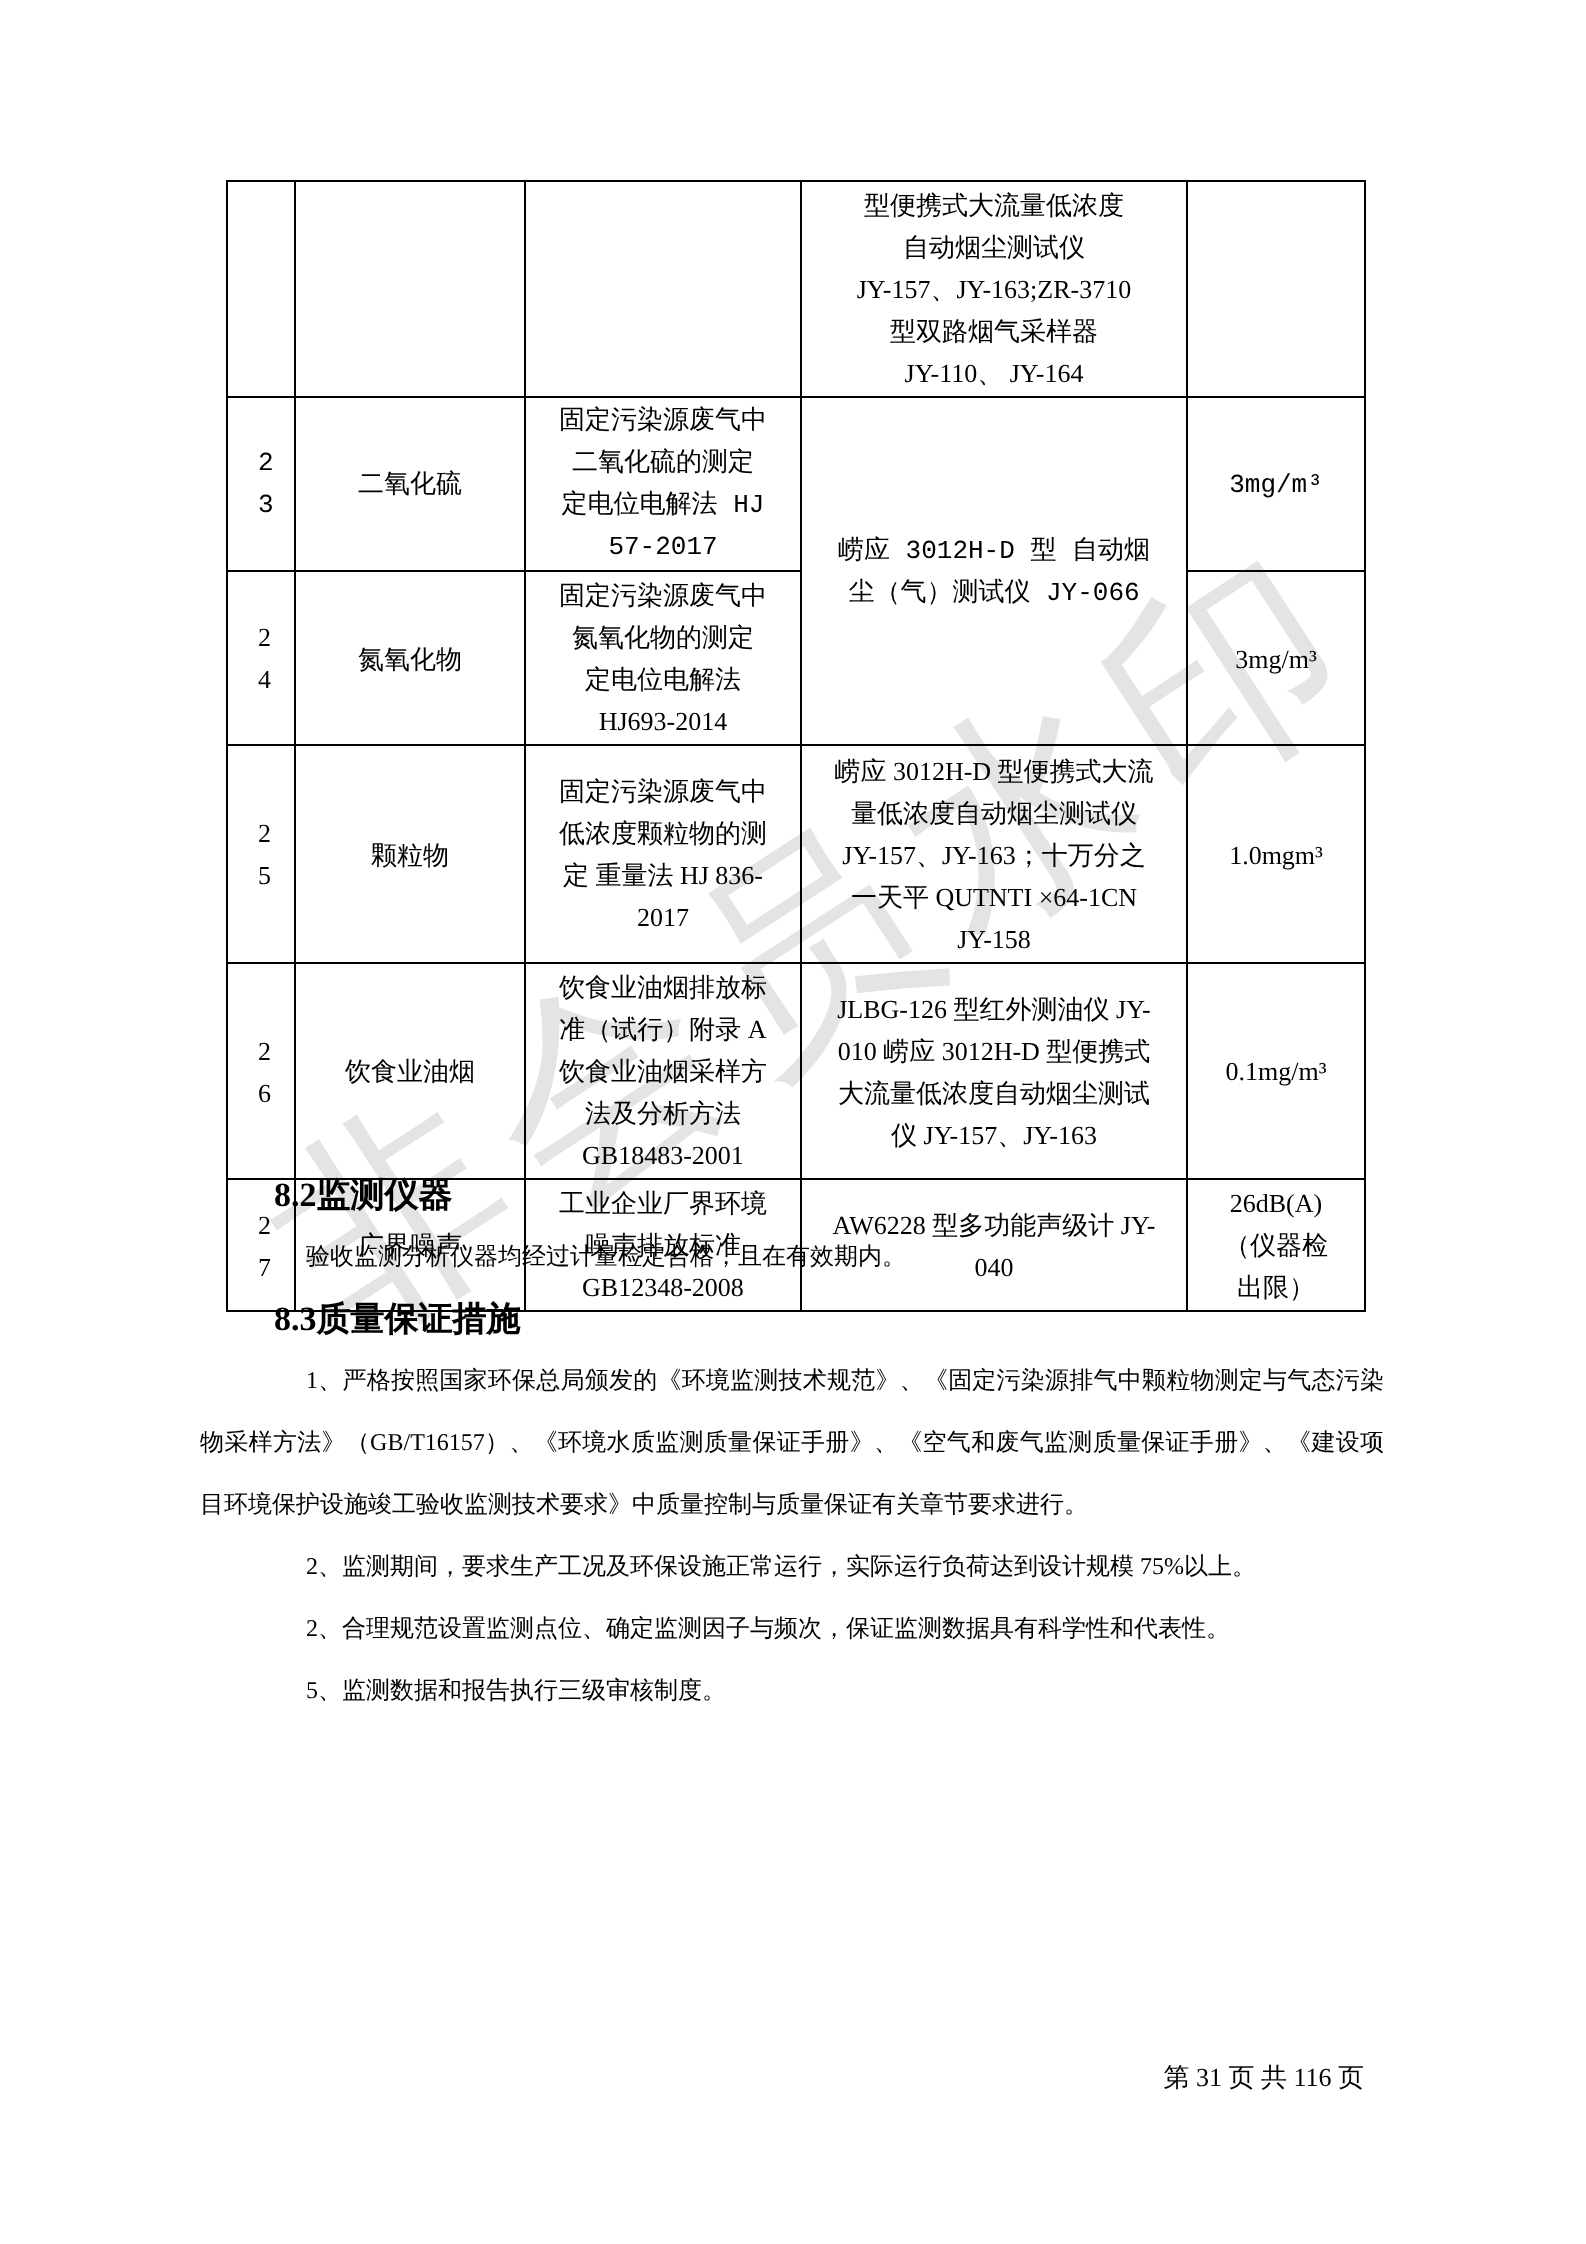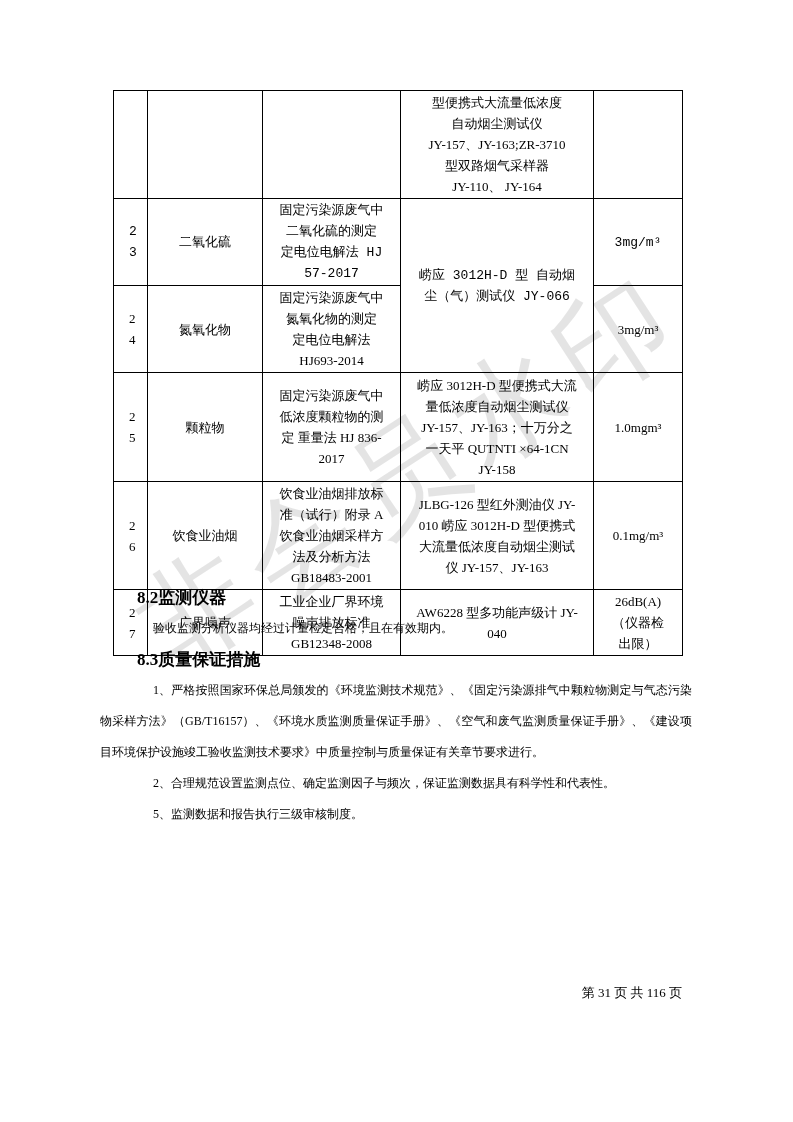--- a/index.html
+++ b/index.html
@@ -78,21 +78,21 @@
     line-height: 31px;
     text-align: justify;
     text-justify: inter-ideograph;
     text-align-last: left;
     text-indent: 53px;
     font-family: "Liberation Serif", serif;
   }
   
   .footer {
     position: absolute;
-    top: 984px;
+    top: 1030px;
     right: 111px;
     font-size: 13px;
     line-height: 18px;
     z-index: 1;
     font-family: "Liberation Serif", serif;
   }
 </style>
 </head>
 <body>
 
@@ -155,19 +155,20 @@
         <td>26dB(A)（仪器检出限）</td>
       </tr>
     </tbody>
   </table>
 
   <div class="textblock">
     <h3 class="sec-heading">8.2监测仪器</h3>
     <p class="body-para">验收监测分析仪器均经过计量检定合格，且在有效期内。</p>
     <h3 class="sec-heading">8.3质量保证措施</h3>
     <p class="body-para">1、严格按照国家环保总局颁发的《环境监测技术规范》、《固定污染源排气中颗粒物测定与气态污染物采样方法》（GB/T16157）、《环境水质监测质量保证手册》、《空气和废气监测质量保证手册》、《建设项目环境保护设施竣工验收监测技术要求》中质量控制与质量保证有关章节要求进行。</p>
+    <p class="body-para">2、监测期间，要求生产工况及环保设施正常运行，实际运行负荷达到设计规模 75%以上。</p>
     <p class="body-para">2、合理规范设置监测点位、确定监测因子与频次，保证监测数据具有科学性和代表性。</p>
     <p class="body-para">5、监测数据和报告执行三级审核制度。</p>
   </div>
 
   <div class="footer">第 31 页 共 116 页</div>
 
 </div>
 
 </body></html>

